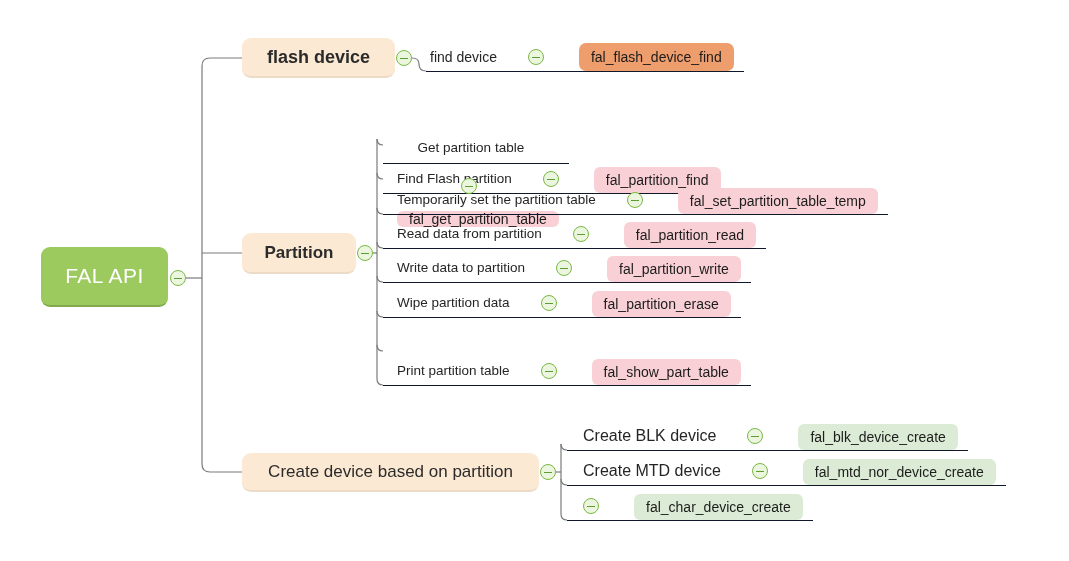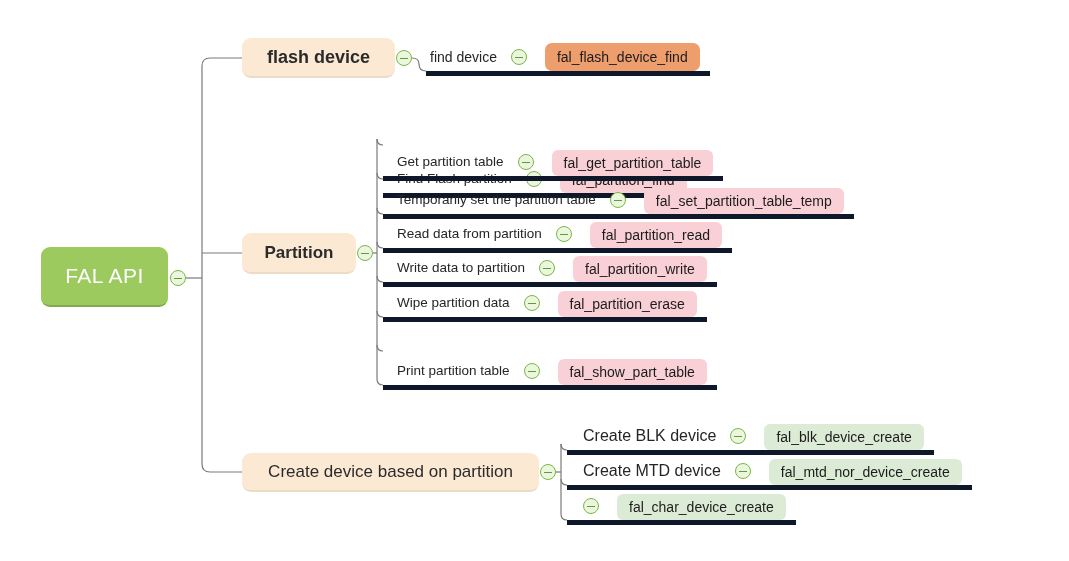--- a/index.html
+++ b/index.html
@@ -34,21 +34,21 @@
     width:16px;height:16px;box-sizing:border-box;border-radius:50%;
     border:1.5px solid #79B845;background:#ECF6DF;
     display:inline-flex;align-items:center;justify-content:center;flex:0 0 auto;
   }
   .micon .minus{display:block;width:8px;height:0;border-top:1.6px solid #5B9E33;}
   .micon.abs{position:absolute;}
 
   
   .row{
     position:absolute;height:28px;display:flex;align-items:center;
-    border-bottom:5px solid #0f172a;padding-right:10px;white-space:nowrap;
+    border-bottom:1px solid #0f172a;padding-right:10px;white-space:nowrap;gap:17px;
   }
   .row .clabel{color:#252525;font-size:13.5px;line-height:26px;margin-right:14px;}
   .row .micon{margin-right:18px;}
   .row .fbox{
     align-self:flex-end;height:26px;display:flex;align-items:center;
     padding:0 12px;border-radius:6px;font-size:14px;color:#1c1c1c;box-sizing:border-box;
   }
   .row.b1{padding-left:4px;}
   .row.b1 .clabel{font-size:14px;}
   .row.b1 .fbox{height:28px;border-radius:7px;}
@@ -113,21 +113,21 @@
       <span class="minus"></span>
     </span>
 
   <div class="row b2" style="left:383px;top:117px;margin-top:48px;">
     <span class="clabel">Find Flash partition</span>
     <span class="micon">
         <span class="minus"></span>
       </span>
     <span class="fbox pink">fal_partition_find</span>
   </div>
-  <div class="row b2" style="left:383px;top:148px;">
+  <div class="row b2" style="left:383px;top:135px;flex-direction:column;">
     <span class="clabel">Get partition table</span>
     <span class="micon">
         <span class="minus"></span>
       </span>
     <span class="fbox pink">fal_get_partition_table</span>
   </div>
   <div class="row b2" style="left:383px;top:186px;">
     <span class="clabel">Temporarily set the partition table</span>
     <span class="micon">
         <span class="minus"></span>

